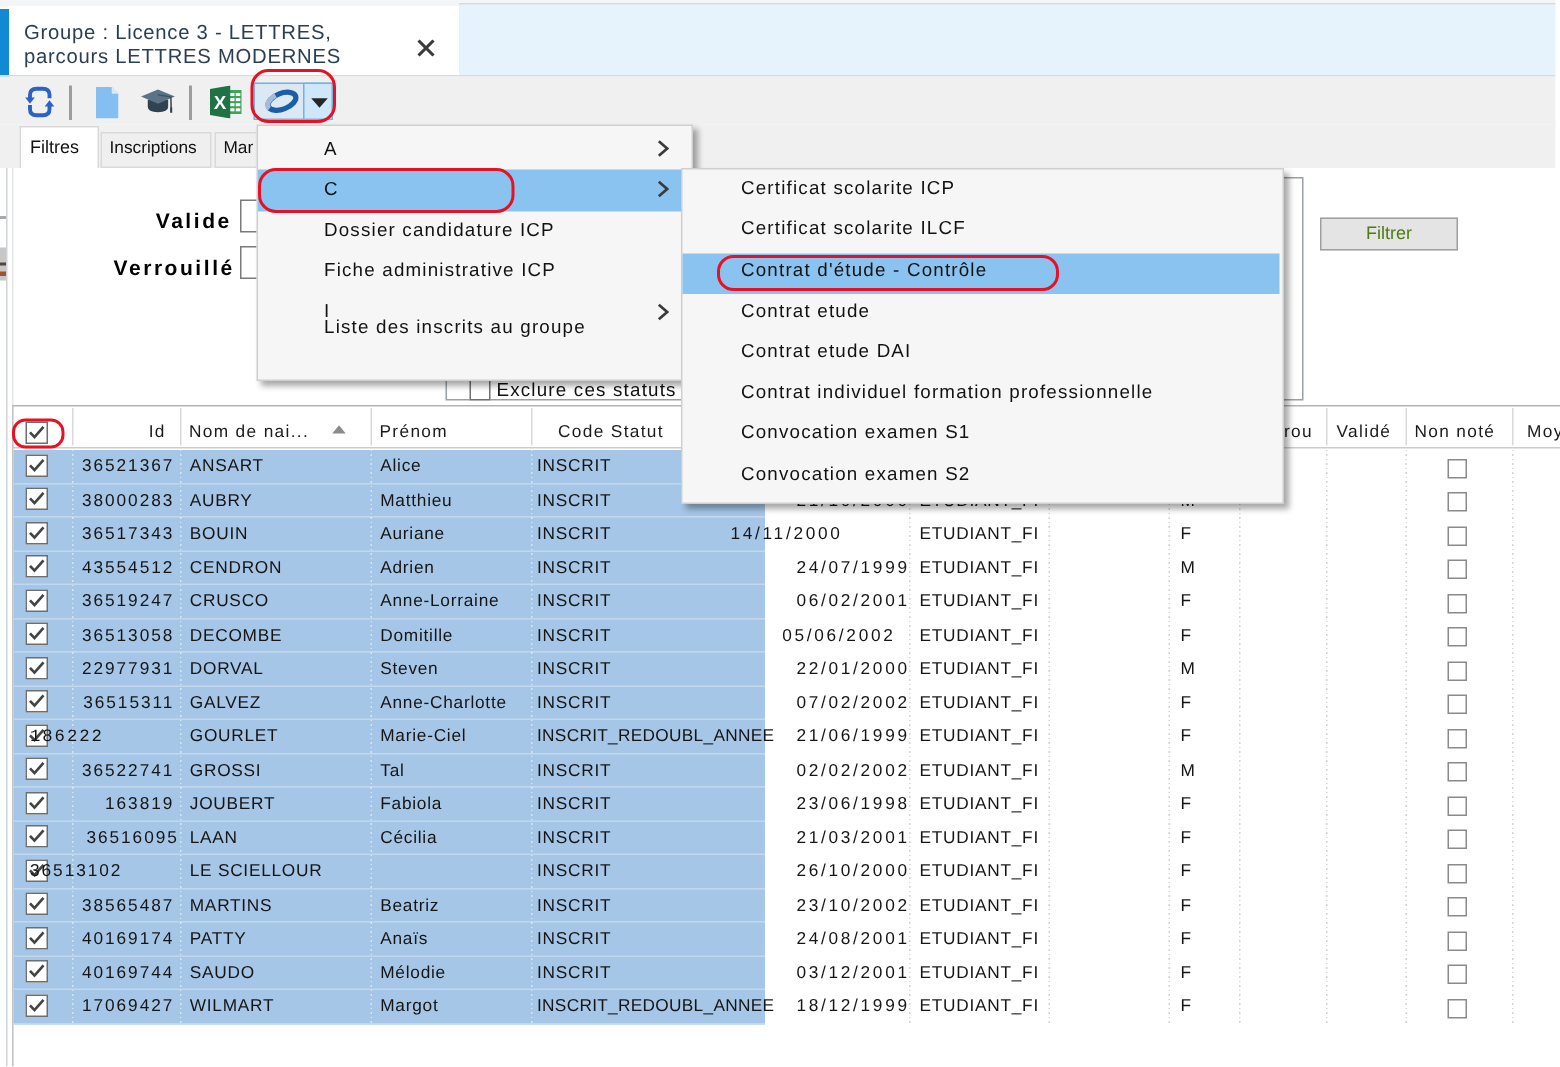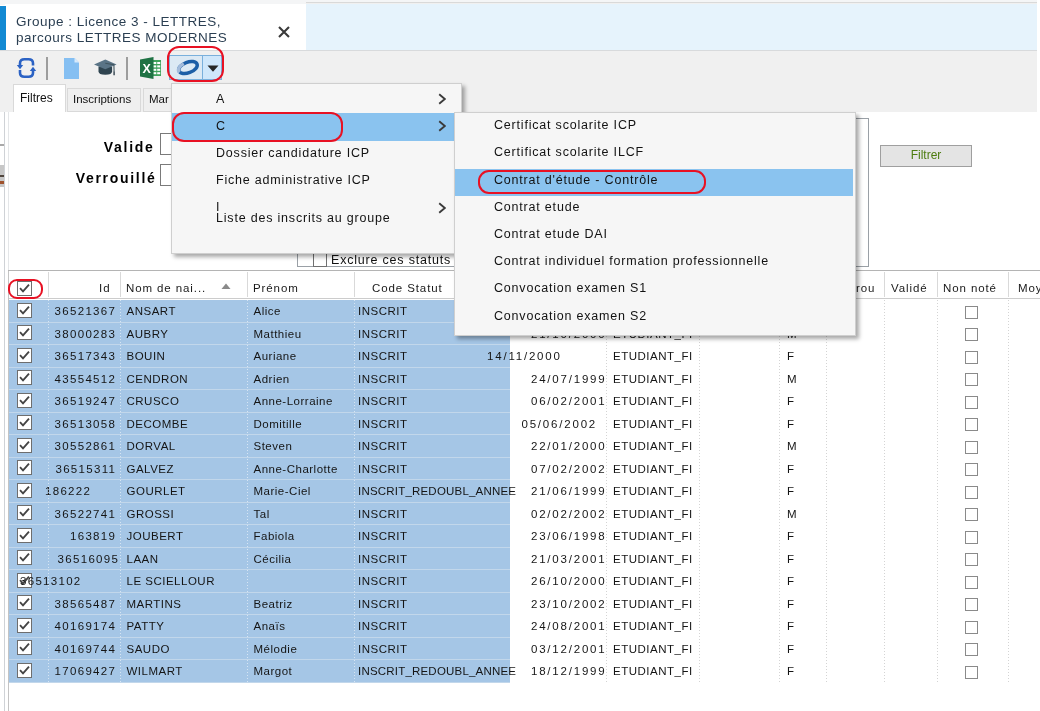--- a/index.html
+++ b/index.html
@@ -214,21 +214,21 @@
 <div class="ct" style="left:358px;top:417.5px;width:152px;">INSCRIT</div>
 <div class="ct dt" style="left:512px;top:417.5px;width:94.5px;text-align:center;">05/06/2002</div>
 <div class="ct" style="left:613px;top:417.5px;width:88px;">ETUDIANT_FI</div>
 <div class="ct" style="left:787px;top:417.5px;width:30px;">F</div>
 <div style="position:absolute;left:965px;top:418.0px;width:11px;height:11px;background:#fff;border:1px solid #8a8a8a;"></div>
 <div style="position:absolute;left:9px;top:435.0px;width:501px;height:22.5px;background:#a5c6e6;border-bottom:1px solid #c2d7eb;box-sizing:border-box;"></div>
 <div style="position:absolute;left:17.0px;top:437.8px;width:13px;height:13px;background:#fff;border:1px solid #6e6e6e;"></div>
 <svg style="position:absolute;left:17.0px;top:437.8px;" width="15" height="15" viewBox="0 0 15 15">
     <path d="M3 7.2 L6 10.4 L12 3.6" fill="none" stroke="#444" stroke-width="1.8"></path>
   </svg>
-<div class="ct id" style="left:20px;top:440.0px;width:96.2px;text-align:right;">30552861</div>
+<div class="ct id" style="left:20px;top:440.0px;width:96.2px;text-align:right;">22977931</div>
 <div class="ct" style="left:126.5px;top:440.0px;width:118px;">DORVAL</div>
 <div class="ct" style="left:253.5px;top:440.0px;width:100px;">Steven</div>
 <div class="ct" style="left:358px;top:440.0px;width:152px;">INSCRIT</div>
 <div class="ct dt" style="left:512px;top:440.0px;width:94.5px;text-align:right;">22/01/2000</div>
 <div class="ct" style="left:613px;top:440.0px;width:88px;">ETUDIANT_FI</div>
 <div class="ct" style="left:787px;top:440.0px;width:30px;">M</div>
 <div style="position:absolute;left:965px;top:440.5px;width:11px;height:11px;background:#fff;border:1px solid #8a8a8a;"></div>
 <div style="position:absolute;left:9px;top:457.5px;width:501px;height:22.5px;background:#a5c6e6;border-bottom:1px solid #c2d7eb;box-sizing:border-box;"></div>
 <div style="position:absolute;left:17.0px;top:460.3px;width:13px;height:13px;background:#fff;border:1px solid #6e6e6e;"></div>
 <svg style="position:absolute;left:17.0px;top:460.3px;" width="15" height="15" viewBox="0 0 15 15">
@@ -240,21 +240,21 @@
 <div class="ct" style="left:358px;top:462.5px;width:152px;">INSCRIT</div>
 <div class="ct dt" style="left:512px;top:462.5px;width:94.5px;text-align:right;">07/02/2002</div>
 <div class="ct" style="left:613px;top:462.5px;width:88px;">ETUDIANT_FI</div>
 <div class="ct" style="left:787px;top:462.5px;width:30px;">F</div>
 <div style="position:absolute;left:965px;top:463.0px;width:11px;height:11px;background:#fff;border:1px solid #8a8a8a;"></div>
 <div style="position:absolute;left:9px;top:480.0px;width:501px;height:22.5px;background:#a5c6e6;border-bottom:1px solid #c2d7eb;box-sizing:border-box;"></div>
 <div style="position:absolute;left:17.0px;top:482.8px;width:13px;height:13px;background:#fff;border:1px solid #6e6e6e;"></div>
 <svg style="position:absolute;left:17.0px;top:482.8px;" width="15" height="15" viewBox="0 0 15 15">
     <path d="M3 7.2 L6 10.4 L12 3.6" fill="none" stroke="#444" stroke-width="1.8"></path>
   </svg>
-<div class="ct id" style="left:20px;top:485.0px;width:96.2px;text-align:center;">186222</div>
+<div class="ct id" style="left:20px;top:485.0px;width:96.2px;text-align:left;font-family:Liberation Mono, monospace;">186222</div>
 <div class="ct" style="left:126.5px;top:485.0px;width:118px;">GOURLET</div>
 <div class="ct" style="left:253.5px;top:485.0px;width:100px;">Marie-Ciel</div>
 <div class="ct" style="left:358px;top:485.0px;width:152px;letter-spacing:0.2px;">INSCRIT_REDOUBL_ANNEE</div>
 <div class="ct dt" style="left:512px;top:485.0px;width:94.5px;text-align:right;">21/06/1999</div>
 <div class="ct" style="left:613px;top:485.0px;width:88px;">ETUDIANT_FI</div>
 <div class="ct" style="left:787px;top:485.0px;width:30px;">F</div>
 <div style="position:absolute;left:965px;top:485.5px;width:11px;height:11px;background:#fff;border:1px solid #8a8a8a;"></div>
 <div style="position:absolute;left:9px;top:502.5px;width:501px;height:22.5px;background:#a5c6e6;border-bottom:1px solid #c2d7eb;box-sizing:border-box;"></div>
 <div style="position:absolute;left:17.0px;top:505.3px;width:13px;height:13px;background:#fff;border:1px solid #6e6e6e;"></div>
 <svg style="position:absolute;left:17.0px;top:505.3px;" width="15" height="15" viewBox="0 0 15 15">

